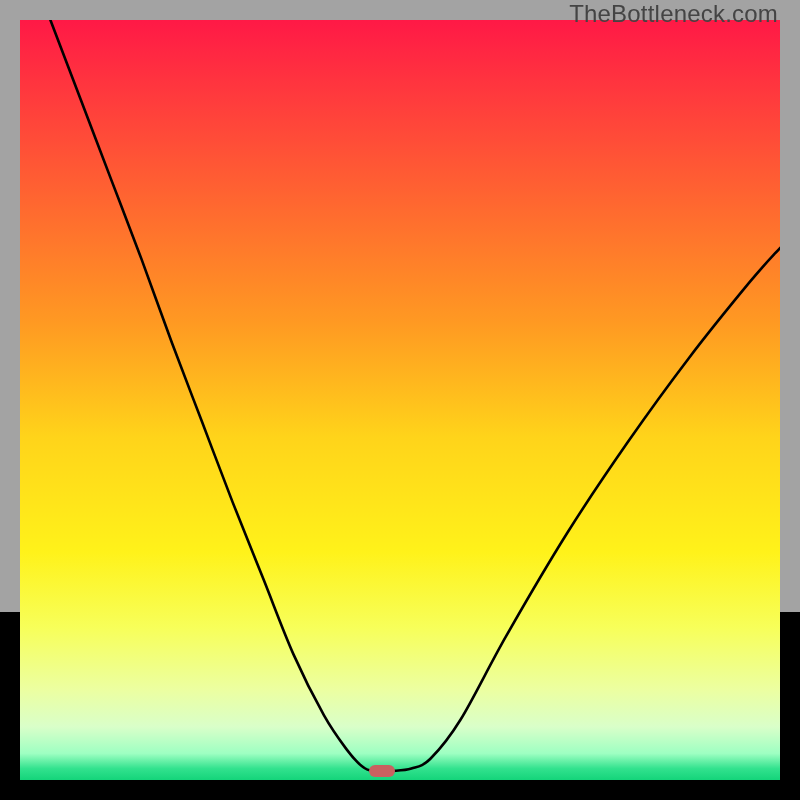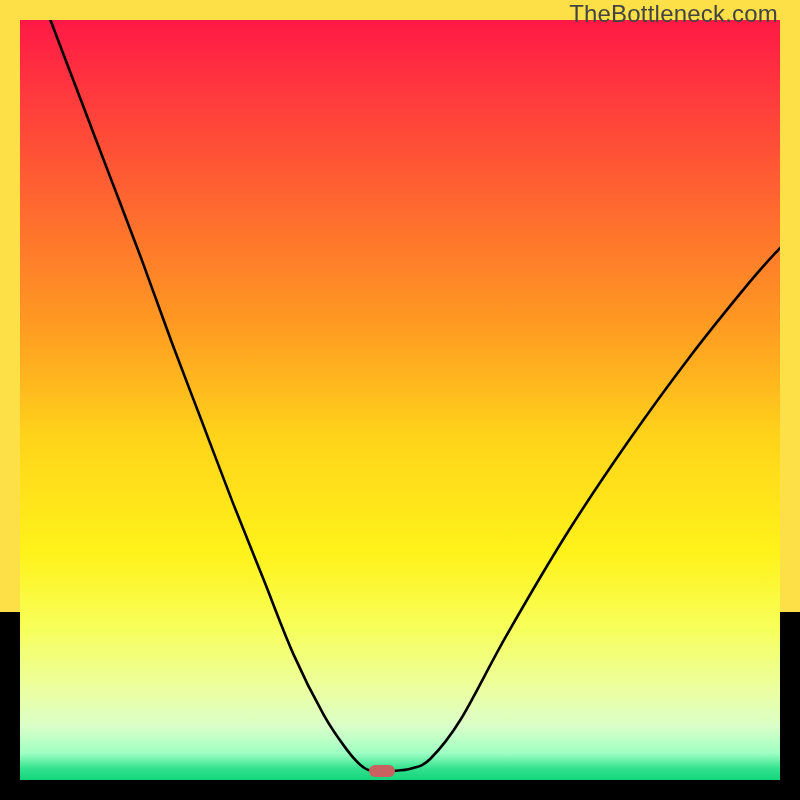--- a/index.html
+++ b/index.html
@@ -10,21 +10,21 @@
     background: #000000;
     overflow: hidden;
     font-family: Arial, Helvetica, sans-serif;
   }
   .frame {
     position: absolute;
     left: 0;
     top: 0;
     width: 800px;
     height: 612px;
-    background: #fde047;
+    background: #a3a3a3;
   }
   .plot-area {
     position: absolute;
     left: 20px;
     top: 20px;
     width: 760px;
     height: 760px;
   }
   .watermark {
     position: absolute;

